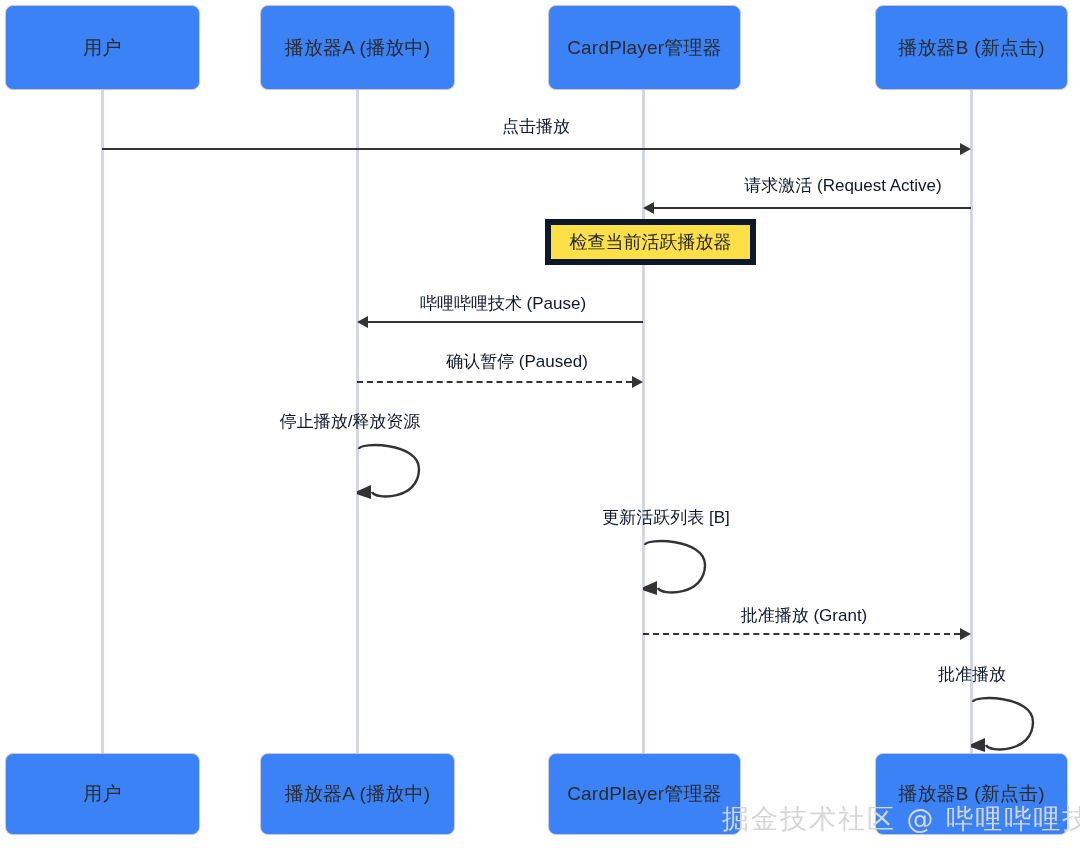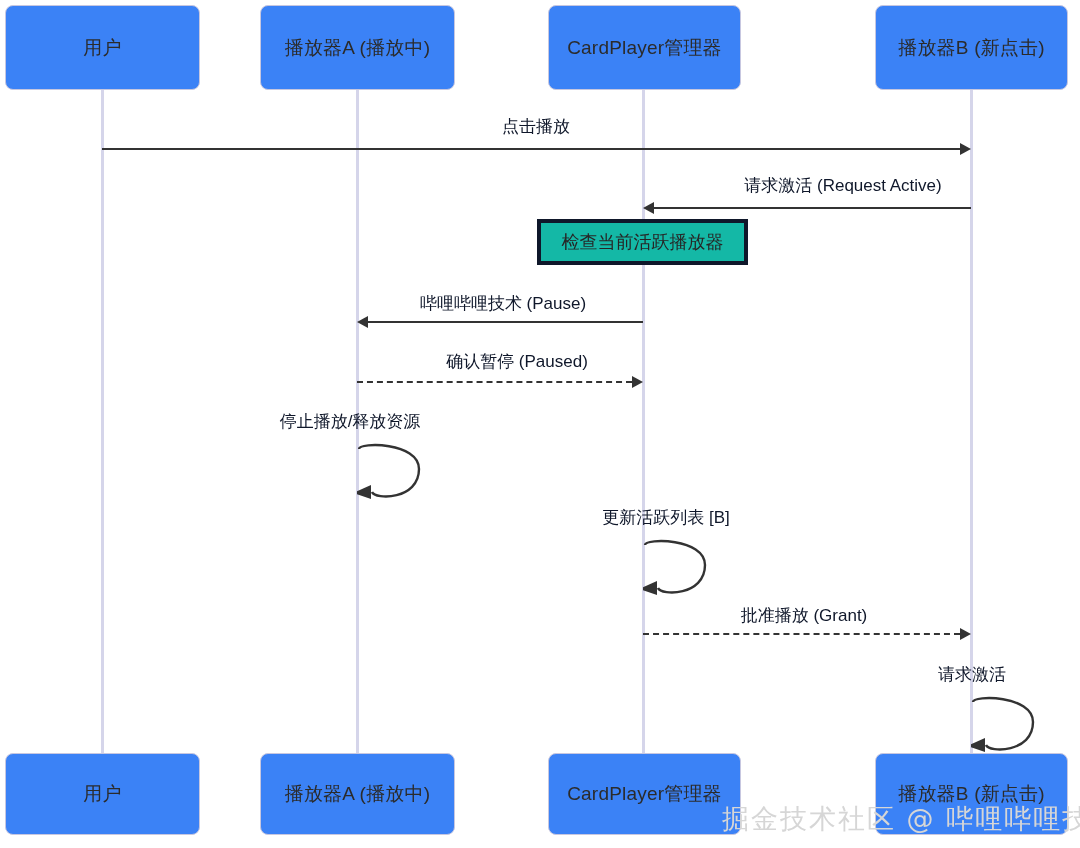--- a/index.html
+++ b/index.html
@@ -69,25 +69,26 @@
     border-left: 11px solid #333333;
   }
   .arrow-head.left {
     border-top: 6px solid transparent;
     border-bottom: 6px solid transparent;
     border-right: 11px solid #333333;
   }
   .note-box {
     position: absolute;
     box-sizing: border-box;
-    background: #14b8a6;
-    border: 4px solid #0f172a;
+    background: #fde047;
+    border: 6px solid #0f172a;
     display: flex;
     align-items: center;
     justify-content: center;
+    margin-left: 8px;
   }
   .note-label {
     font-size: 18px;
     color: #262626;
     white-space: nowrap;
   }
   .self-loop {
     position: absolute;
   }
   .watermark {
@@ -141,21 +142,21 @@
     <div class="msg-label" style="left: 350px; top: 410px;">停止播放/释放资源</div>
     <div class="self-loop" style="left: 643px; top: 539px; width: 68px; height: 58px;"><svg width="68" height="58" viewBox="0 0 68 58">
         <path d="M 2 6 C 2 -1 62 -1 62 26 C 62 57 18 57 15 49" fill="none" stroke="#333333" stroke-width="2.4"></path>
         <polygon points="-4,50 14,42 14,56" fill="#333333"></polygon>
       </svg></div>
     <div class="msg-label" style="left: 666px; top: 506px;">更新活跃列表 [B]</div>
     <div class="self-loop" style="left: 971px; top: 696px; width: 68px; height: 58px;"><svg width="68" height="58" viewBox="0 0 68 58">
         <path d="M 2 6 C 2 -1 62 -1 62 26 C 62 57 18 57 15 49" fill="none" stroke="#333333" stroke-width="2.4"></path>
         <polygon points="-4,50 14,42 14,56" fill="#333333"></polygon>
       </svg></div>
-    <div class="msg-label" style="left: 972px; top: 663px;">请求激活</div>
+    <div class="msg-label" style="left: 972px; top: 663px;">批准播放</div>
     <div class="note-box" style="left: 537px; top: 219px; width: 211px; height: 46px;">
       <span class="note-label">检查当前活跃播放器</span>
     </div>
     <div class="participant-box" style="left: 5px; top: 753px; width: 195px; height: 82px;">
       <span class="participant-label">用户</span>
     </div>
     <div class="participant-box" style="left: 260px; top: 753px; width: 195px; height: 82px;">
       <span class="participant-label">播放器A (播放中)</span>
     </div>
     <div class="participant-box" style="left: 548px; top: 753px; width: 193px; height: 82px;">

